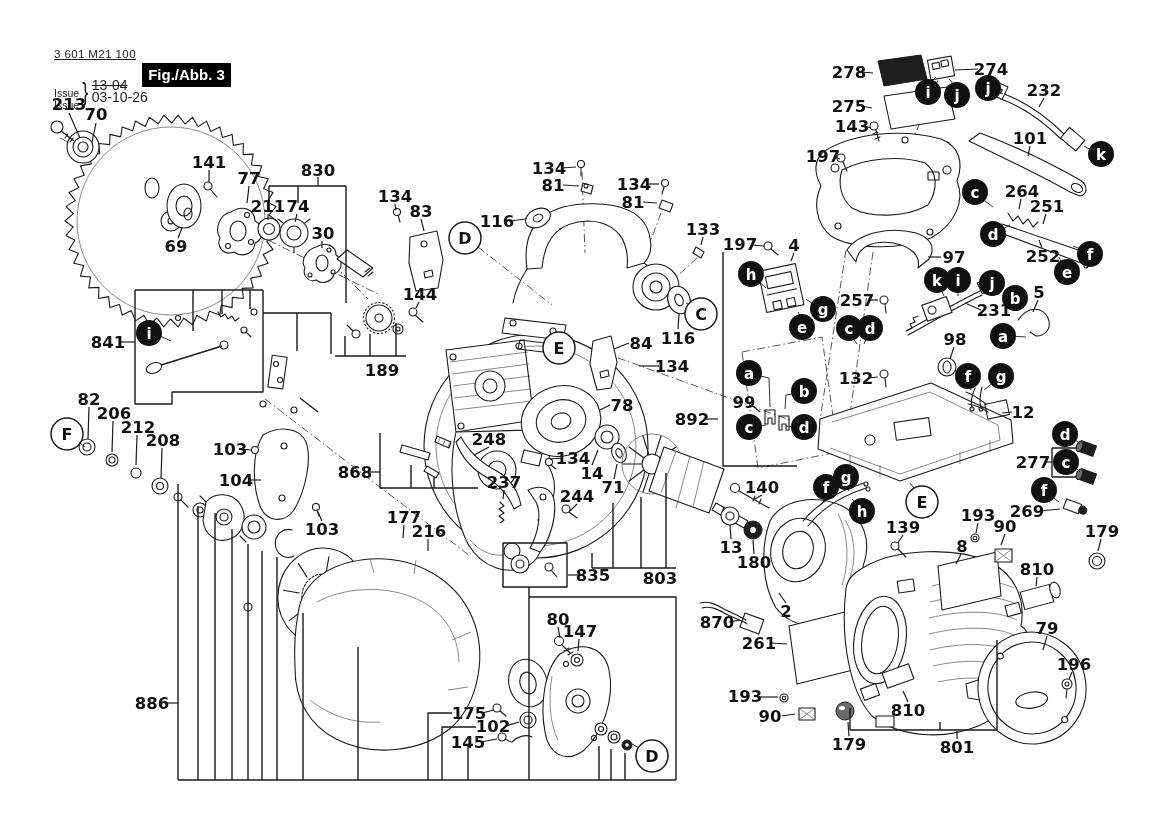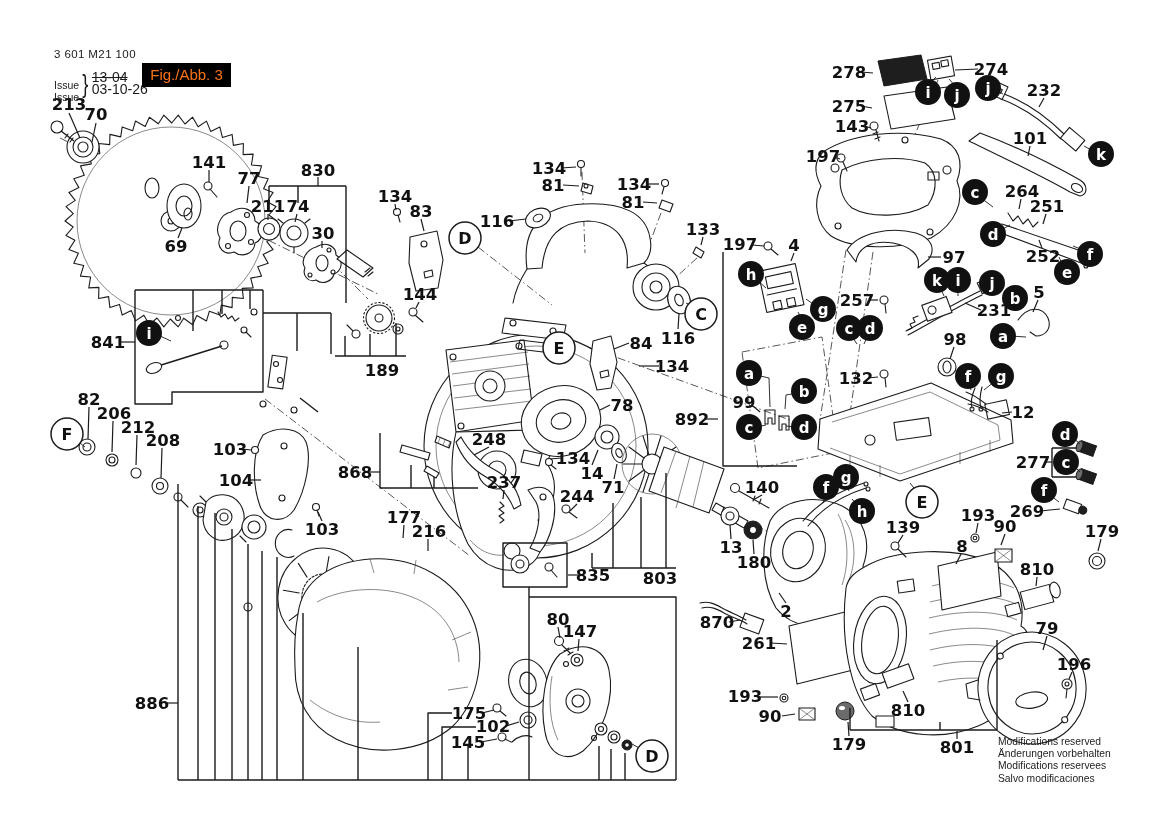--- a/index.html
+++ b/index.html
@@ -12,28 +12,28 @@
   .thin{stroke:#3a3a3a;stroke-width:.6;fill:none;}
   .dk{fill:#1e1e1e;stroke:#1b1b1b;}
   .gy{fill:#6b6b6b;stroke:#1b1b1b;}
   .dd{stroke:#444;fill:none;stroke-width:.9;stroke-dasharray:8 3 1.5 3;}
   .bl{stroke:#1b1b1b;fill:none;stroke-width:.9;}
   .teethring{stroke-dasharray:2.2 1.8;}
   .plabel{font:700 16.5px "DejaVu Sans",sans-serif;fill:#111;}
   .badgetxt{font:700 15px "DejaVu Sans",sans-serif;fill:#fff;}
   .obadgetxt{font:700 16px "DejaVu Sans",sans-serif;fill:#111;}
   .title-block{position:absolute;left:54px;top:48px;font-size:11px;line-height:12px;}
-  .pcode{font-size:11.5px;letter-spacing:.4px;margin-bottom:4px;}
+  .pcode{font-size:11.5px;letter-spacing:.4px;margin-bottom:12px;text-decoration:underline;}
   .iss-row{display:flex;align-items:center;}
   .iss-col{font-size:10.5px;line-height:11.5px;margin-top:16px;}
   .brace{font-size:26px;font-weight:300;margin:0 2px;transform:scaleX(.7);}
   .dates{font-size:14px;line-height:11.5px;}
   .strike{text-decoration:line-through;}
-  .fig-badge{position:absolute;left:142px;top:63px;width:89px;height:24px;background:#000;color:#f97316;
-             font-weight:400;font-size:15px;text-align:center;line-height:24px;}
+  .fig-badge{position:absolute;left:142px;top:63px;width:89px;height:24px;background:#000;color:#ffffff;
+             font-weight:700;font-size:15px;text-align:center;line-height:24px;}
   .footer{position:absolute;left:998px;top:736px;font-size:10.3px;line-height:12.2px;white-space:nowrap;}
 </style>
 </head>
 <body>
 
 <div class="page">
 <svg id="art" width="1169" height="826" viewBox="0 0 1169 826">
   <defs>
     <pattern id="ph" width="5" height="5" patternUnits="userSpaceOnUse">
       <path d="M0,5 L5,0" stroke="#777" stroke-width=".6"></path>
@@ -859,19 +859,13 @@
     </div>
     <div class="brace">}</div>
     <div class="dates">
       <div class="strike">13-04</div>
       <div>03-10-26</div>
     </div>
   </div>
 </div>
 <div class="fig-badge">Fig./Abb. 3</div>
 
-<div class="footer">
-  <div>Modifications reserved</div>
-  <div>Änderungen vorbehalten</div>
-  <div>Modifications reservees</div>
-  <div>Salvo modificaciones</div>
 </div>
-</div>
 
 </body></html>

